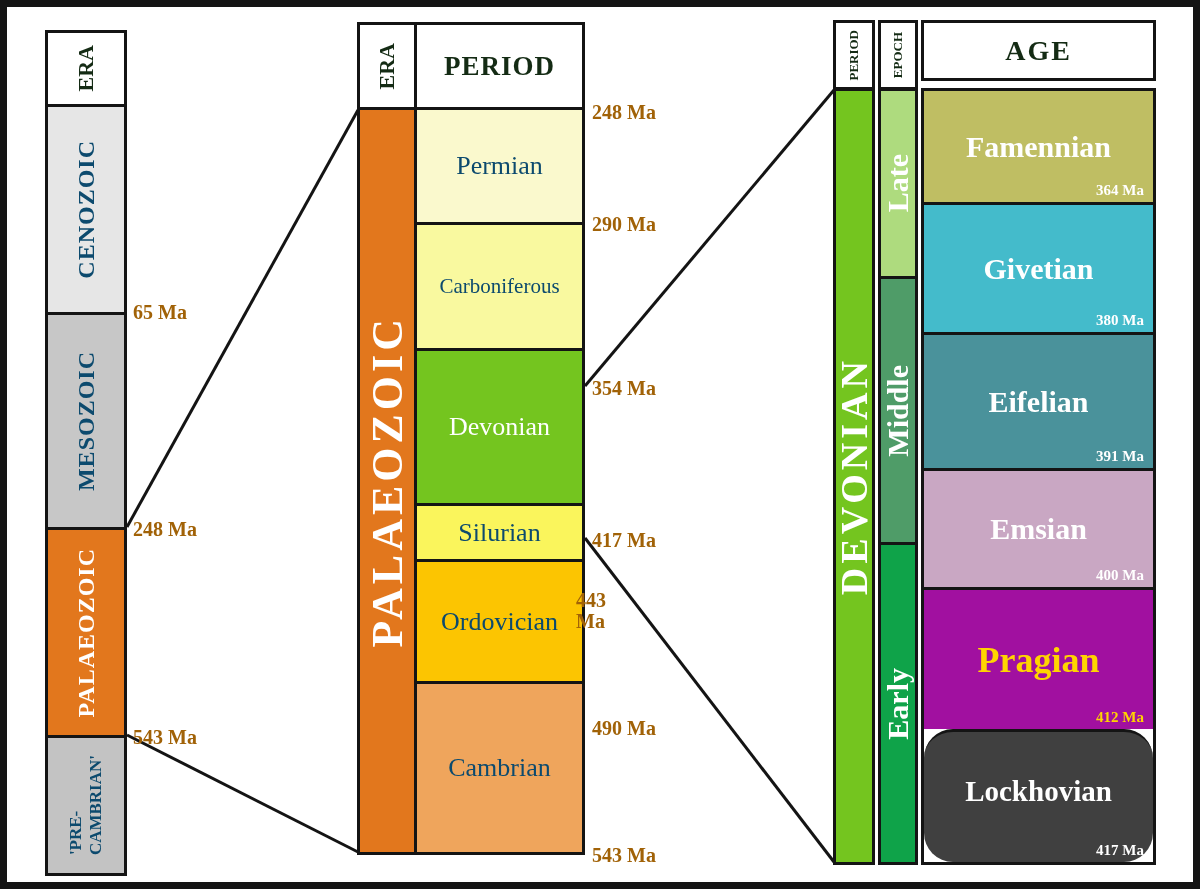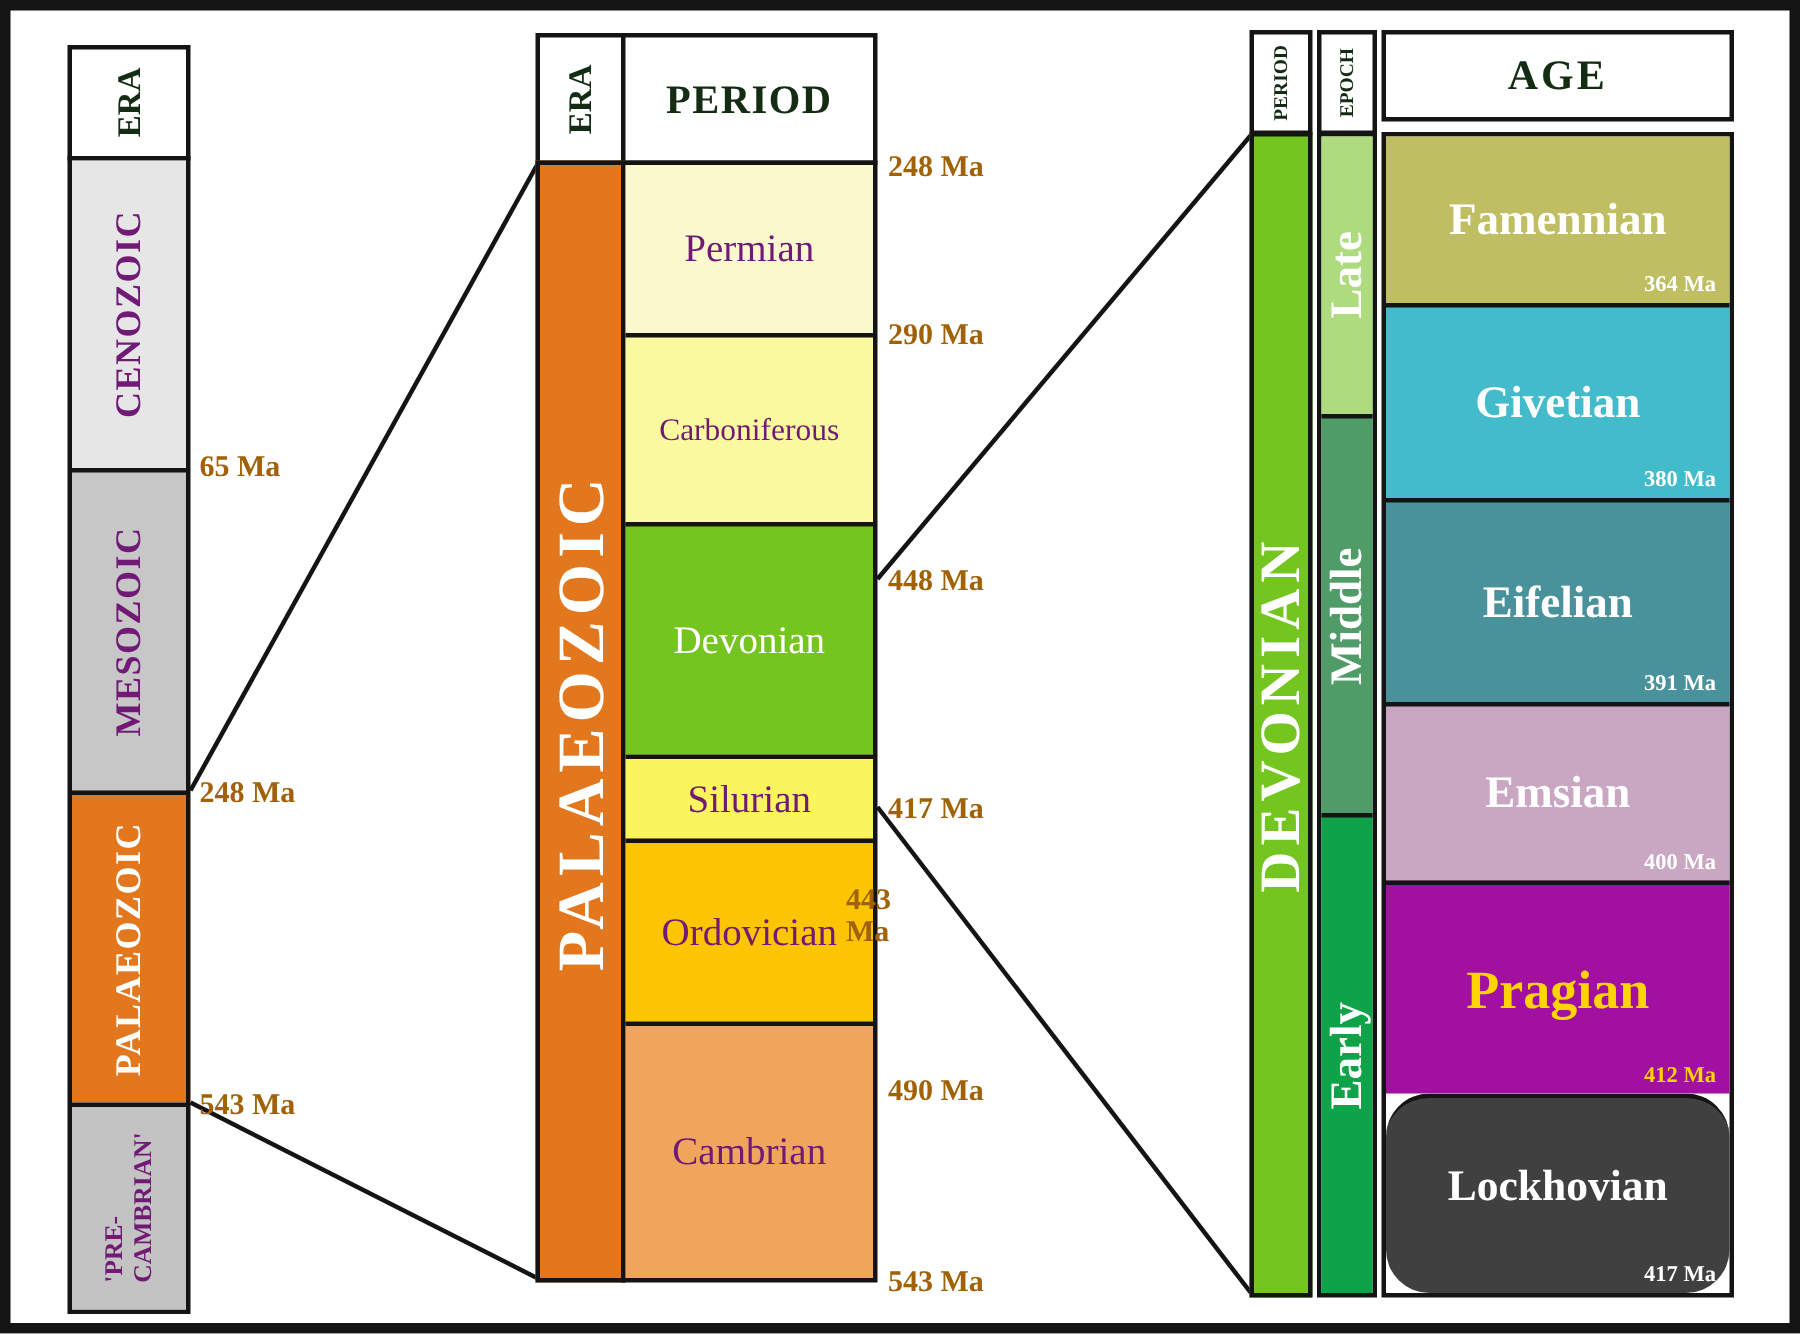--- a/index.html
+++ b/index.html
@@ -14,21 +14,21 @@
   .stack{position:absolute;box-sizing:border-box;border:3px solid #141414;z-index:2;
          display:flex;flex-direction:column;}
   .seg{box-sizing:border-box;display:flex;align-items:center;justify-content:center;position:relative;}
   .seg + .seg{border-top:3px solid #141414;}
   .vtext{writing-mode:vertical-rl;text-orientation:mixed;transform:rotate(180deg);white-space:nowrap;}
   .vline{display:block;}
   .dots{background-image:radial-gradient(rgba(0,0,0,0.13) 1px, transparent 1.1px);background-size:5px 5px;}
 
   
   .hdr{font-weight:bold;color:#142b14;}
-  .dkgreen{color:#701a75;}
+  .dkgreen{color:#0c4a6e;}
   .white{color:#ffffff;}
   .yellow{color:#ffd400;}
   .ma{position:absolute;font-weight:bold;color:#a16207;font-size:20px;z-index:3;white-space:nowrap;}
   .ma2{line-height:1.05;}
   .cellma{position:absolute;right:9px;bottom:3px;font-weight:bold;font-size:15px;z-index:3;}
 
   
   .c1-hdr{left:45px;top:30px;width:82px;height:77px;font-size:22px;}
   .c1-stack{left:45px;top:104px;width:82px;height:772px;}
   .cenozoic{background:#e6e6e6;height:205px;}
@@ -141,23 +141,23 @@
     <div class="seg ordovician">
       <span class="c2-name dkgreen">Ordovician</span>
     </div>
     <div class="seg cambrian">
       <span class="c2-name dkgreen">Cambrian</span>
     </div>
   </div>
 
   <div class="ma" style="left:592px;top:112px;transform:translateY(-50%);">248 Ma</div>
   <div class="ma" style="left:592px;top:224px;transform:translateY(-50%);">290 Ma</div>
-  <div class="ma" style="left:592px;top:388px;transform:translateY(-50%);">448 Ma</div>
+  <div class="ma" style="left:592px;top:388px;transform:translateY(-50%);">354 Ma</div>
   <div class="ma" style="left:592px;top:540px;transform:translateY(-50%);">417 Ma</div>
-  <div class="ma ma2" style="left:564px;top:590px;">
+  <div class="ma ma2" style="left:576px;top:590px;">
       <div>443</div>
       <div>Ma</div>
     </div>
   <div class="ma" style="left:592px;top:728px;transform:translateY(-50%);">490 Ma</div>
   <div class="ma" style="left:592px;top:855px;transform:translateY(-50%);">543 Ma</div>
 
   <div class="box c3-period-hdr">
     <span class="vtext hdr">PERIOD</span>
   </div>
   <div class="box c3-epoch-hdr">

